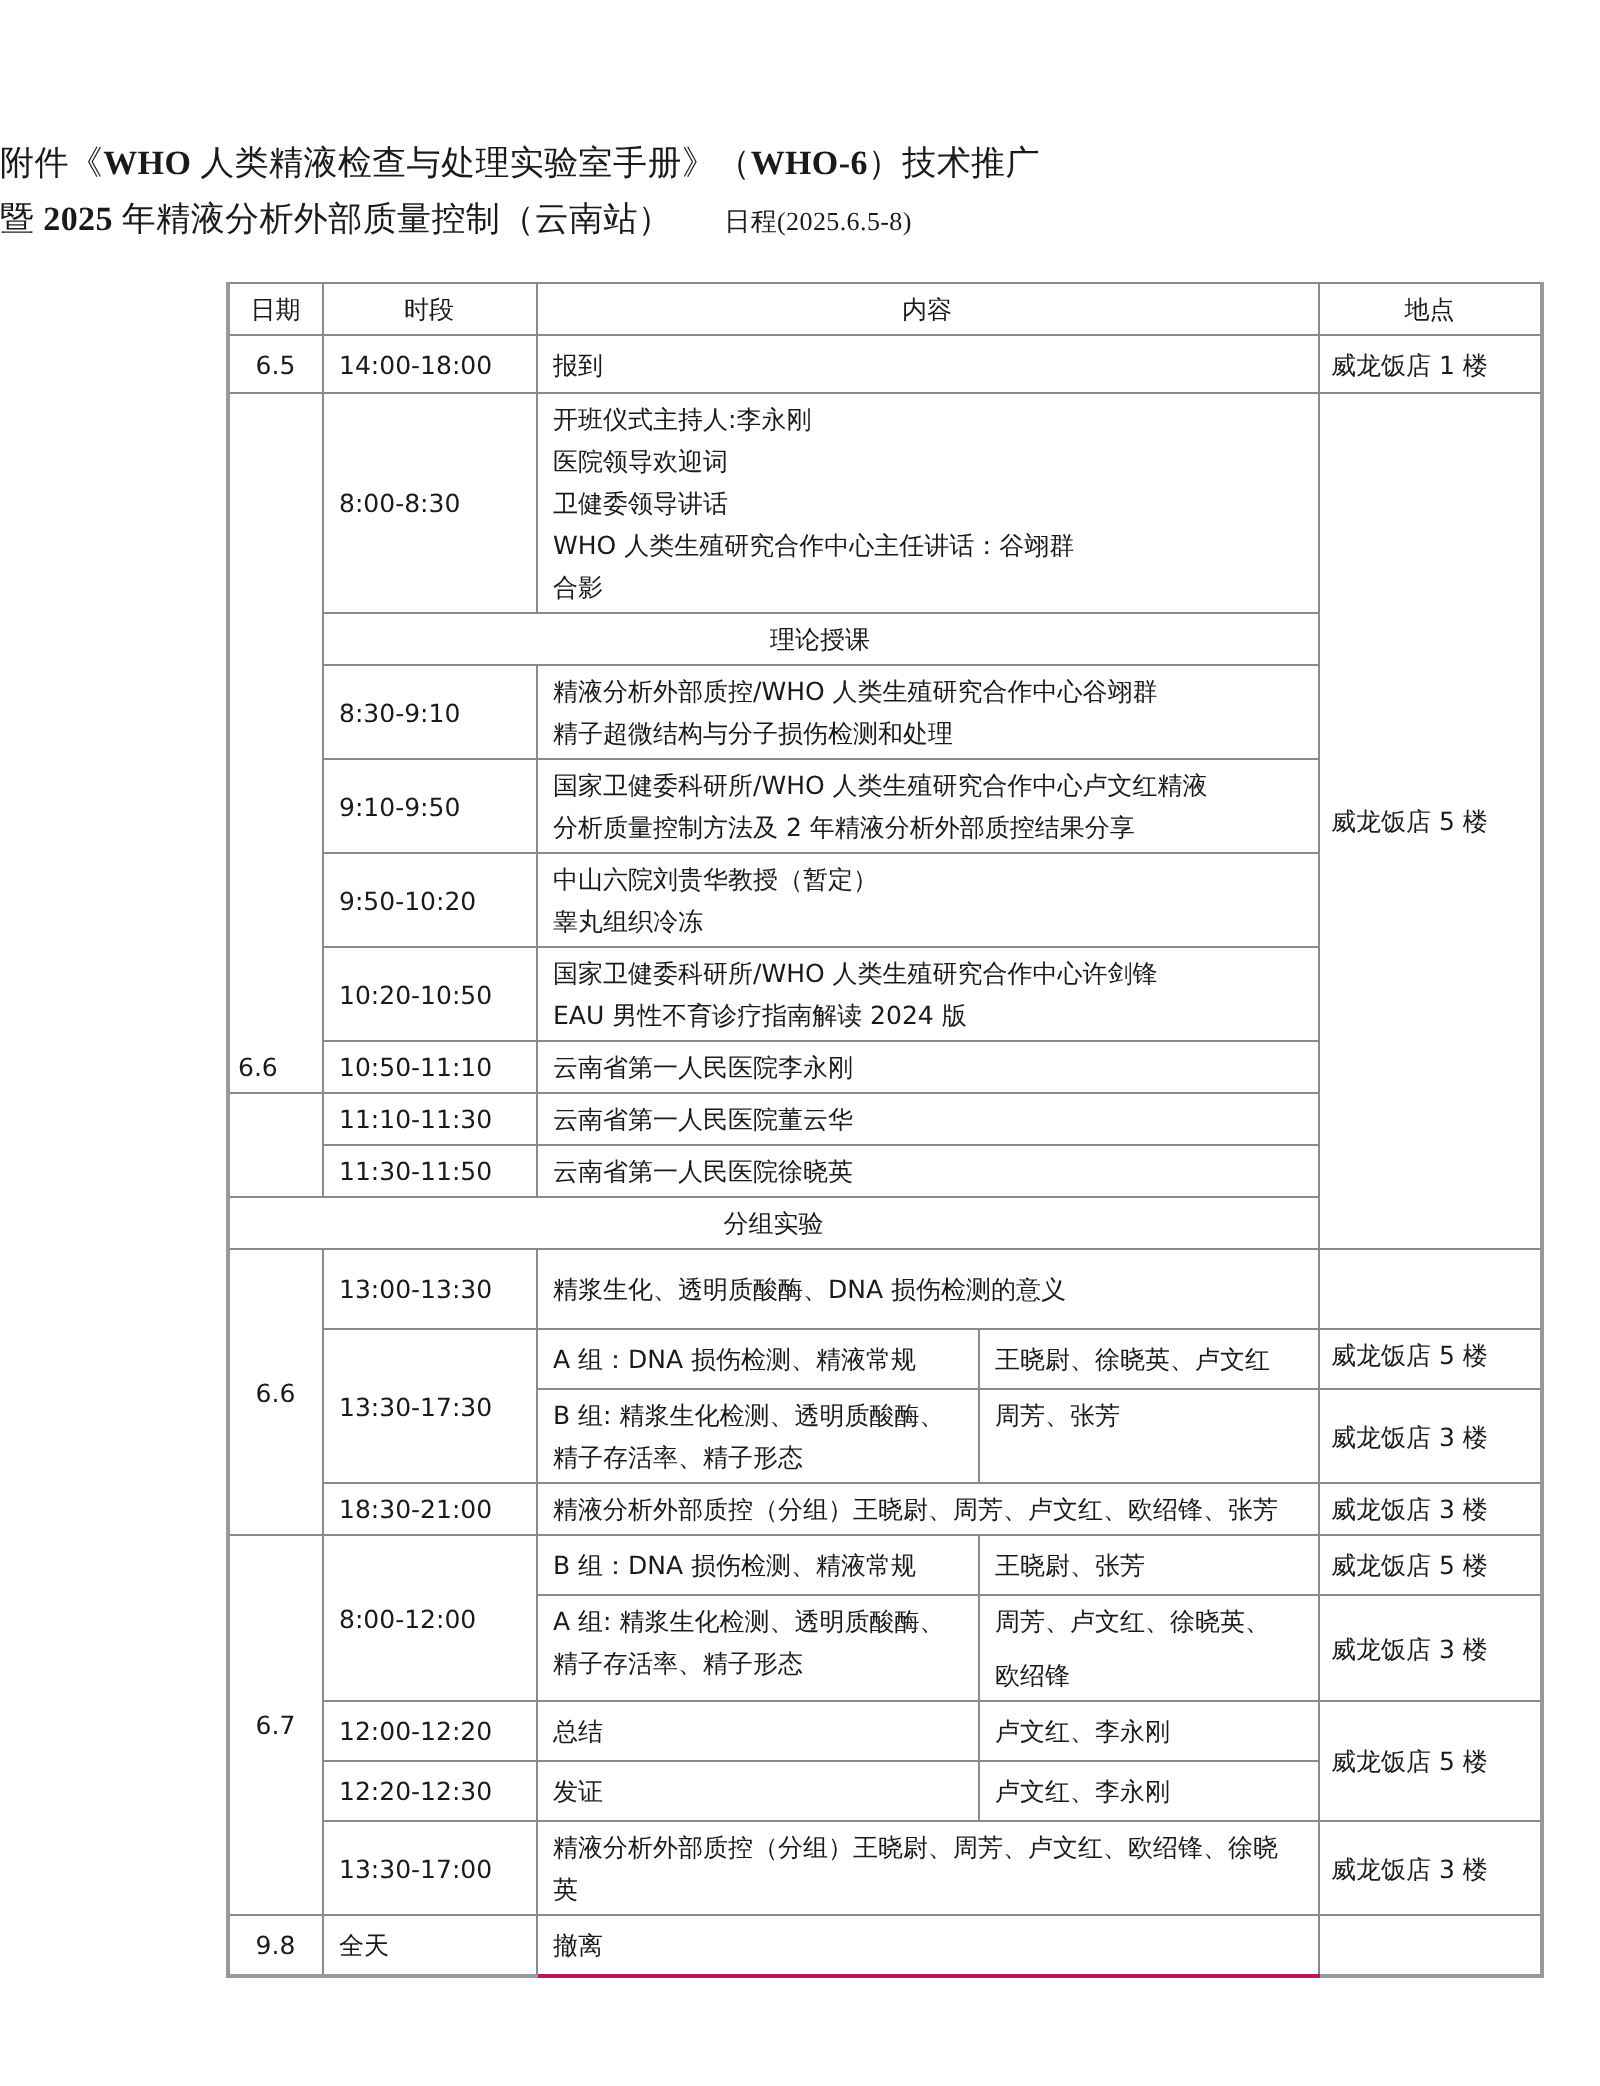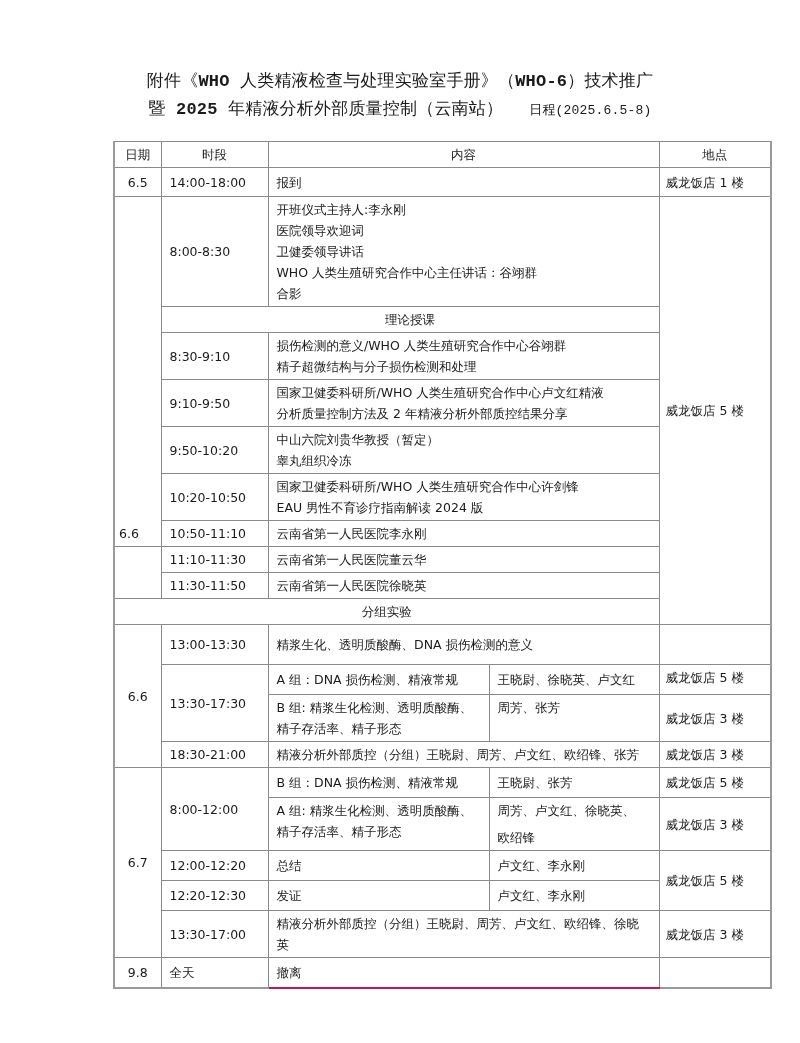--- a/index.html
+++ b/index.html
@@ -3,21 +3,21 @@
 <meta charset="utf-8">
 <style>
   html, body { margin: 0; padding: 0; background: #ffffff; }
   body {
     width: 800px; height: 1043px; position: relative; overflow: hidden;
     font-family: "DejaVu Sans", "Liberation Sans", sans-serif;
     color: #1a1a1a;
   }
   .title {
     position: absolute; left: 0; width: 800px; top: 68px;
-    text-align: center; font-family: Liberation Mono, monospace;
+    font-family: Liberation Serif, serif;
     font-size: 17px; line-height: 28px; letter-spacing: 0.2px;
   }
   .title .b { font-weight: bold; }
   .title .sm { font-size: 13px; margin-left: 26px; }
   table.sched {
     position: absolute; left: 113px; top: 141px; width: 657px;
     border-collapse: collapse; table-layout: fixed;
     font-size: 12.5px;
   }
   table.sched td {
@@ -78,21 +78,21 @@
       <div>合影</div>
     </td>
     <td rowspan="10" class="outer-r loc">威龙饭店 5 楼</td>
   </tr>
   <tr>
     <td colspan="3" class="center">理论授课</td>
   </tr>
   <tr>
     <td>8:30-9:10</td>
     <td colspan="2">
-          <div>损伤检测的意义/WHO 人类生殖研究合作中心谷翊群</div>
+          <div>精液分析外部质控/WHO 人类生殖研究合作中心谷翊群</div>
           <div>精子超微结构与分子损伤检测和处理</div>
         </td>
   </tr>
   <tr>
     <td>9:10-9:50</td>
     <td colspan="2">
           <div>国家卫健委科研所/WHO 人类生殖研究合作中心卢文红精液</div>
           <div>分析质量控制方法及 2 年精液分析外部质控结果分享</div>
         </td>
   </tr>

